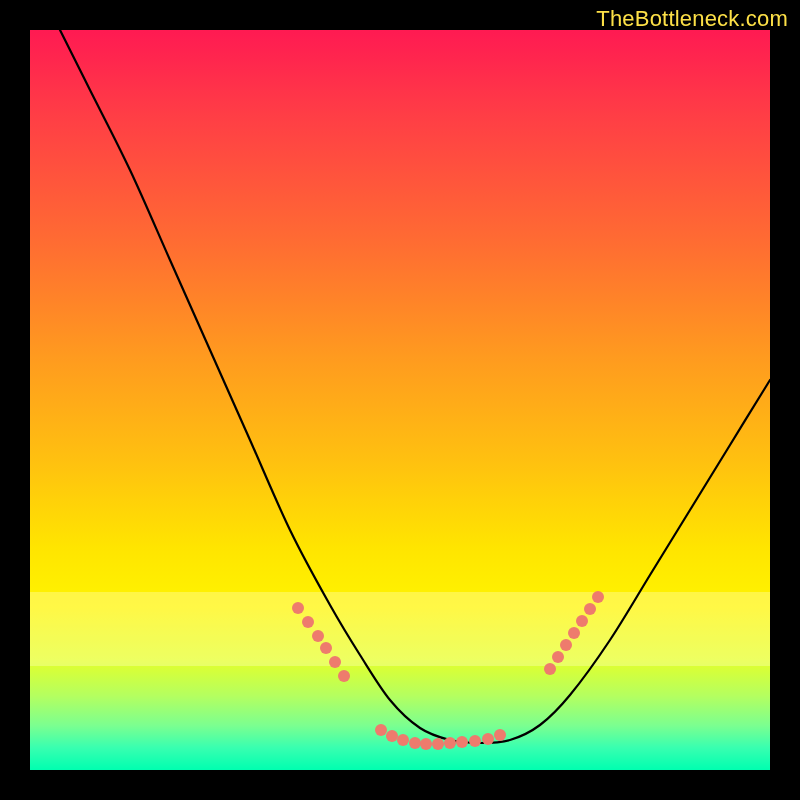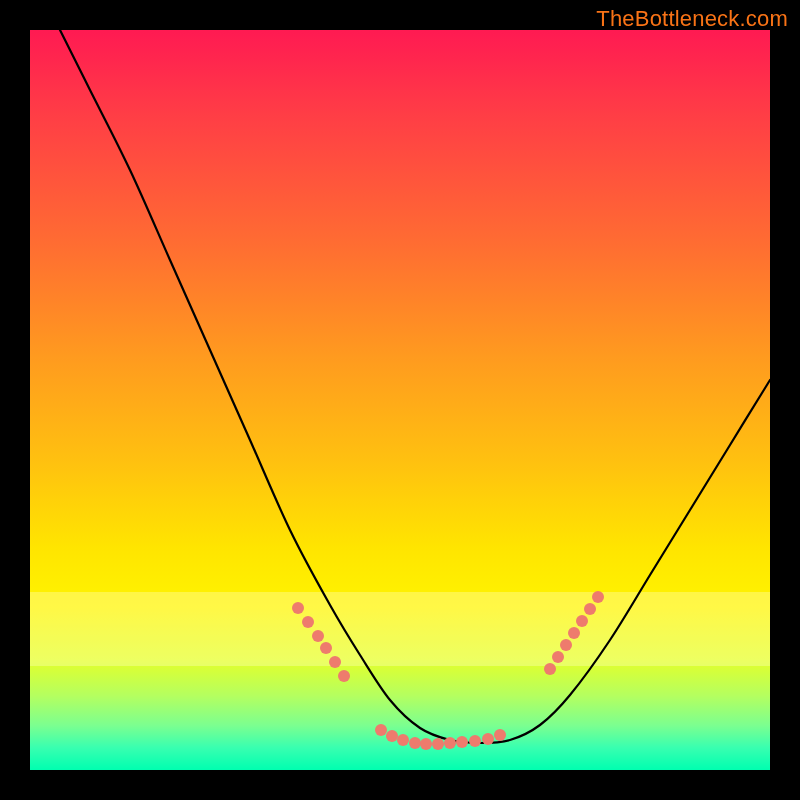--- a/index.html
+++ b/index.html
@@ -48,21 +48,21 @@
   svg.curve {
     position: absolute;
     left: 0; top: 0;
     width: 740px;
     height: 740px;
   }
   .watermark {
     position: absolute;
     top: 6px;
     right: 12px;
-    color: #f97316;
+    color: #fde047;
     font-size: 22px;
     font-weight: 500;
     letter-spacing: 0.2px;
     user-select: none;
   }
 </style>
 </head>
 <body>
 
 <div class="watermark">TheBottleneck.com</div>

